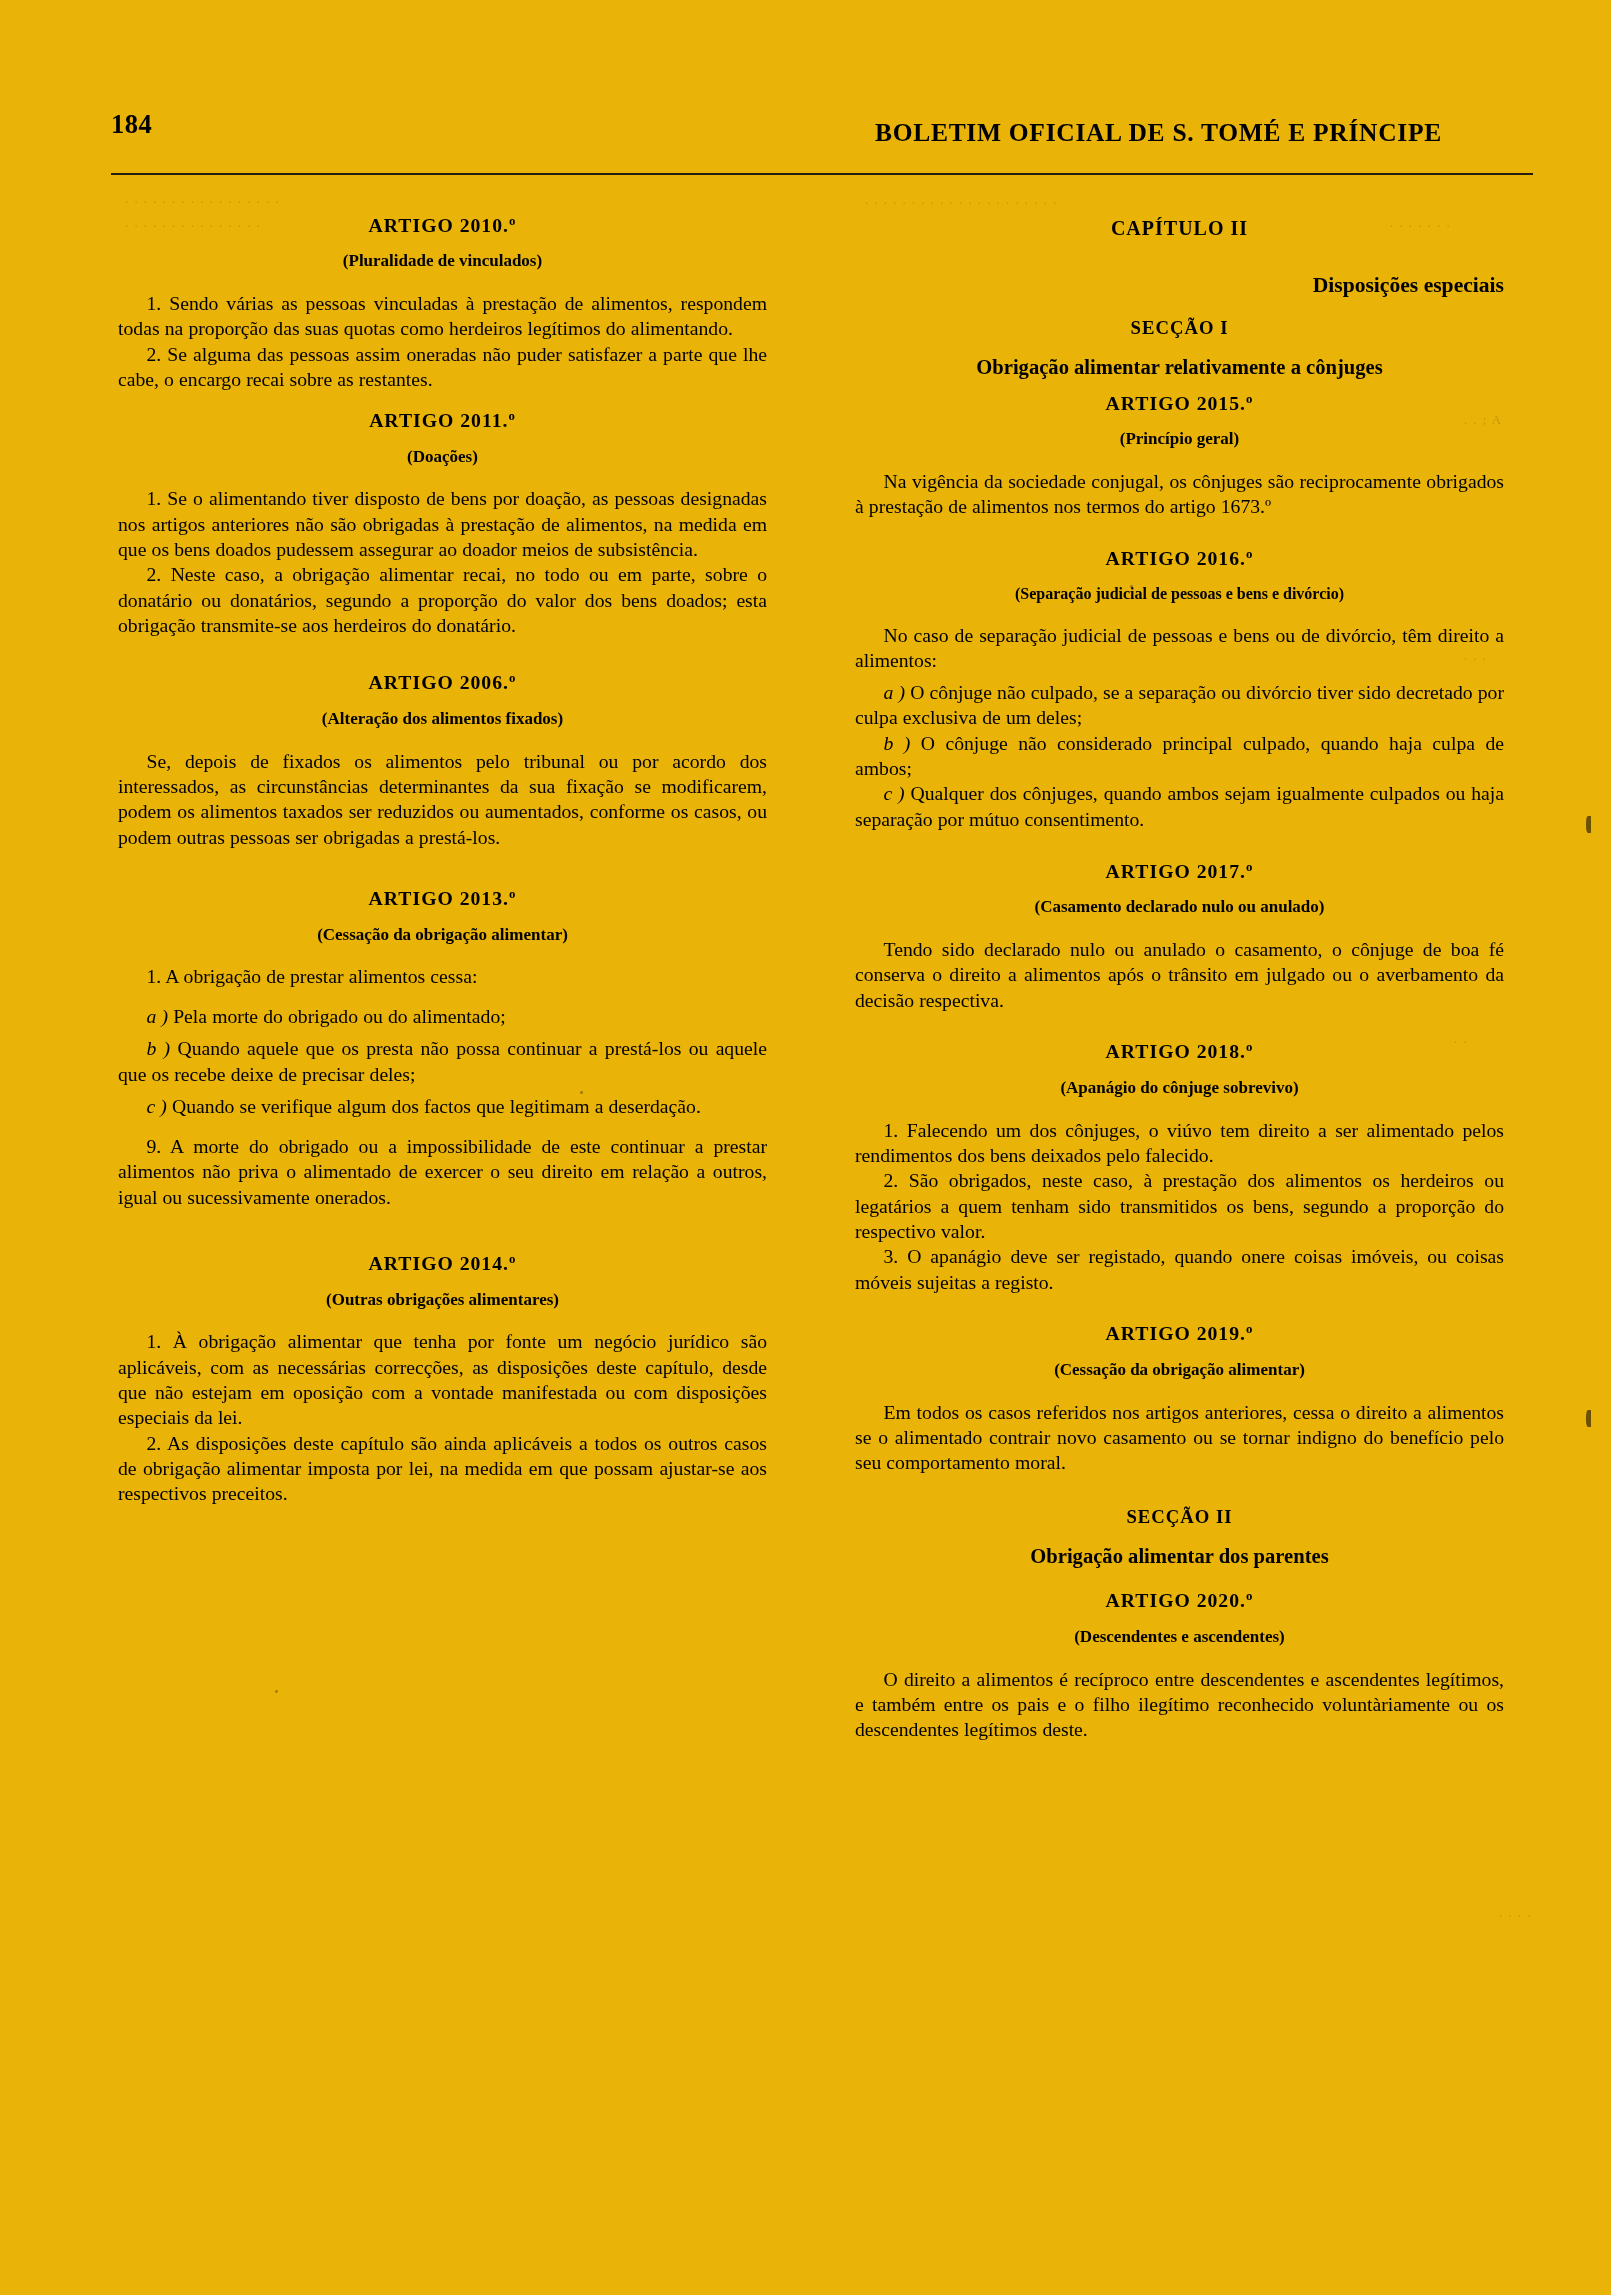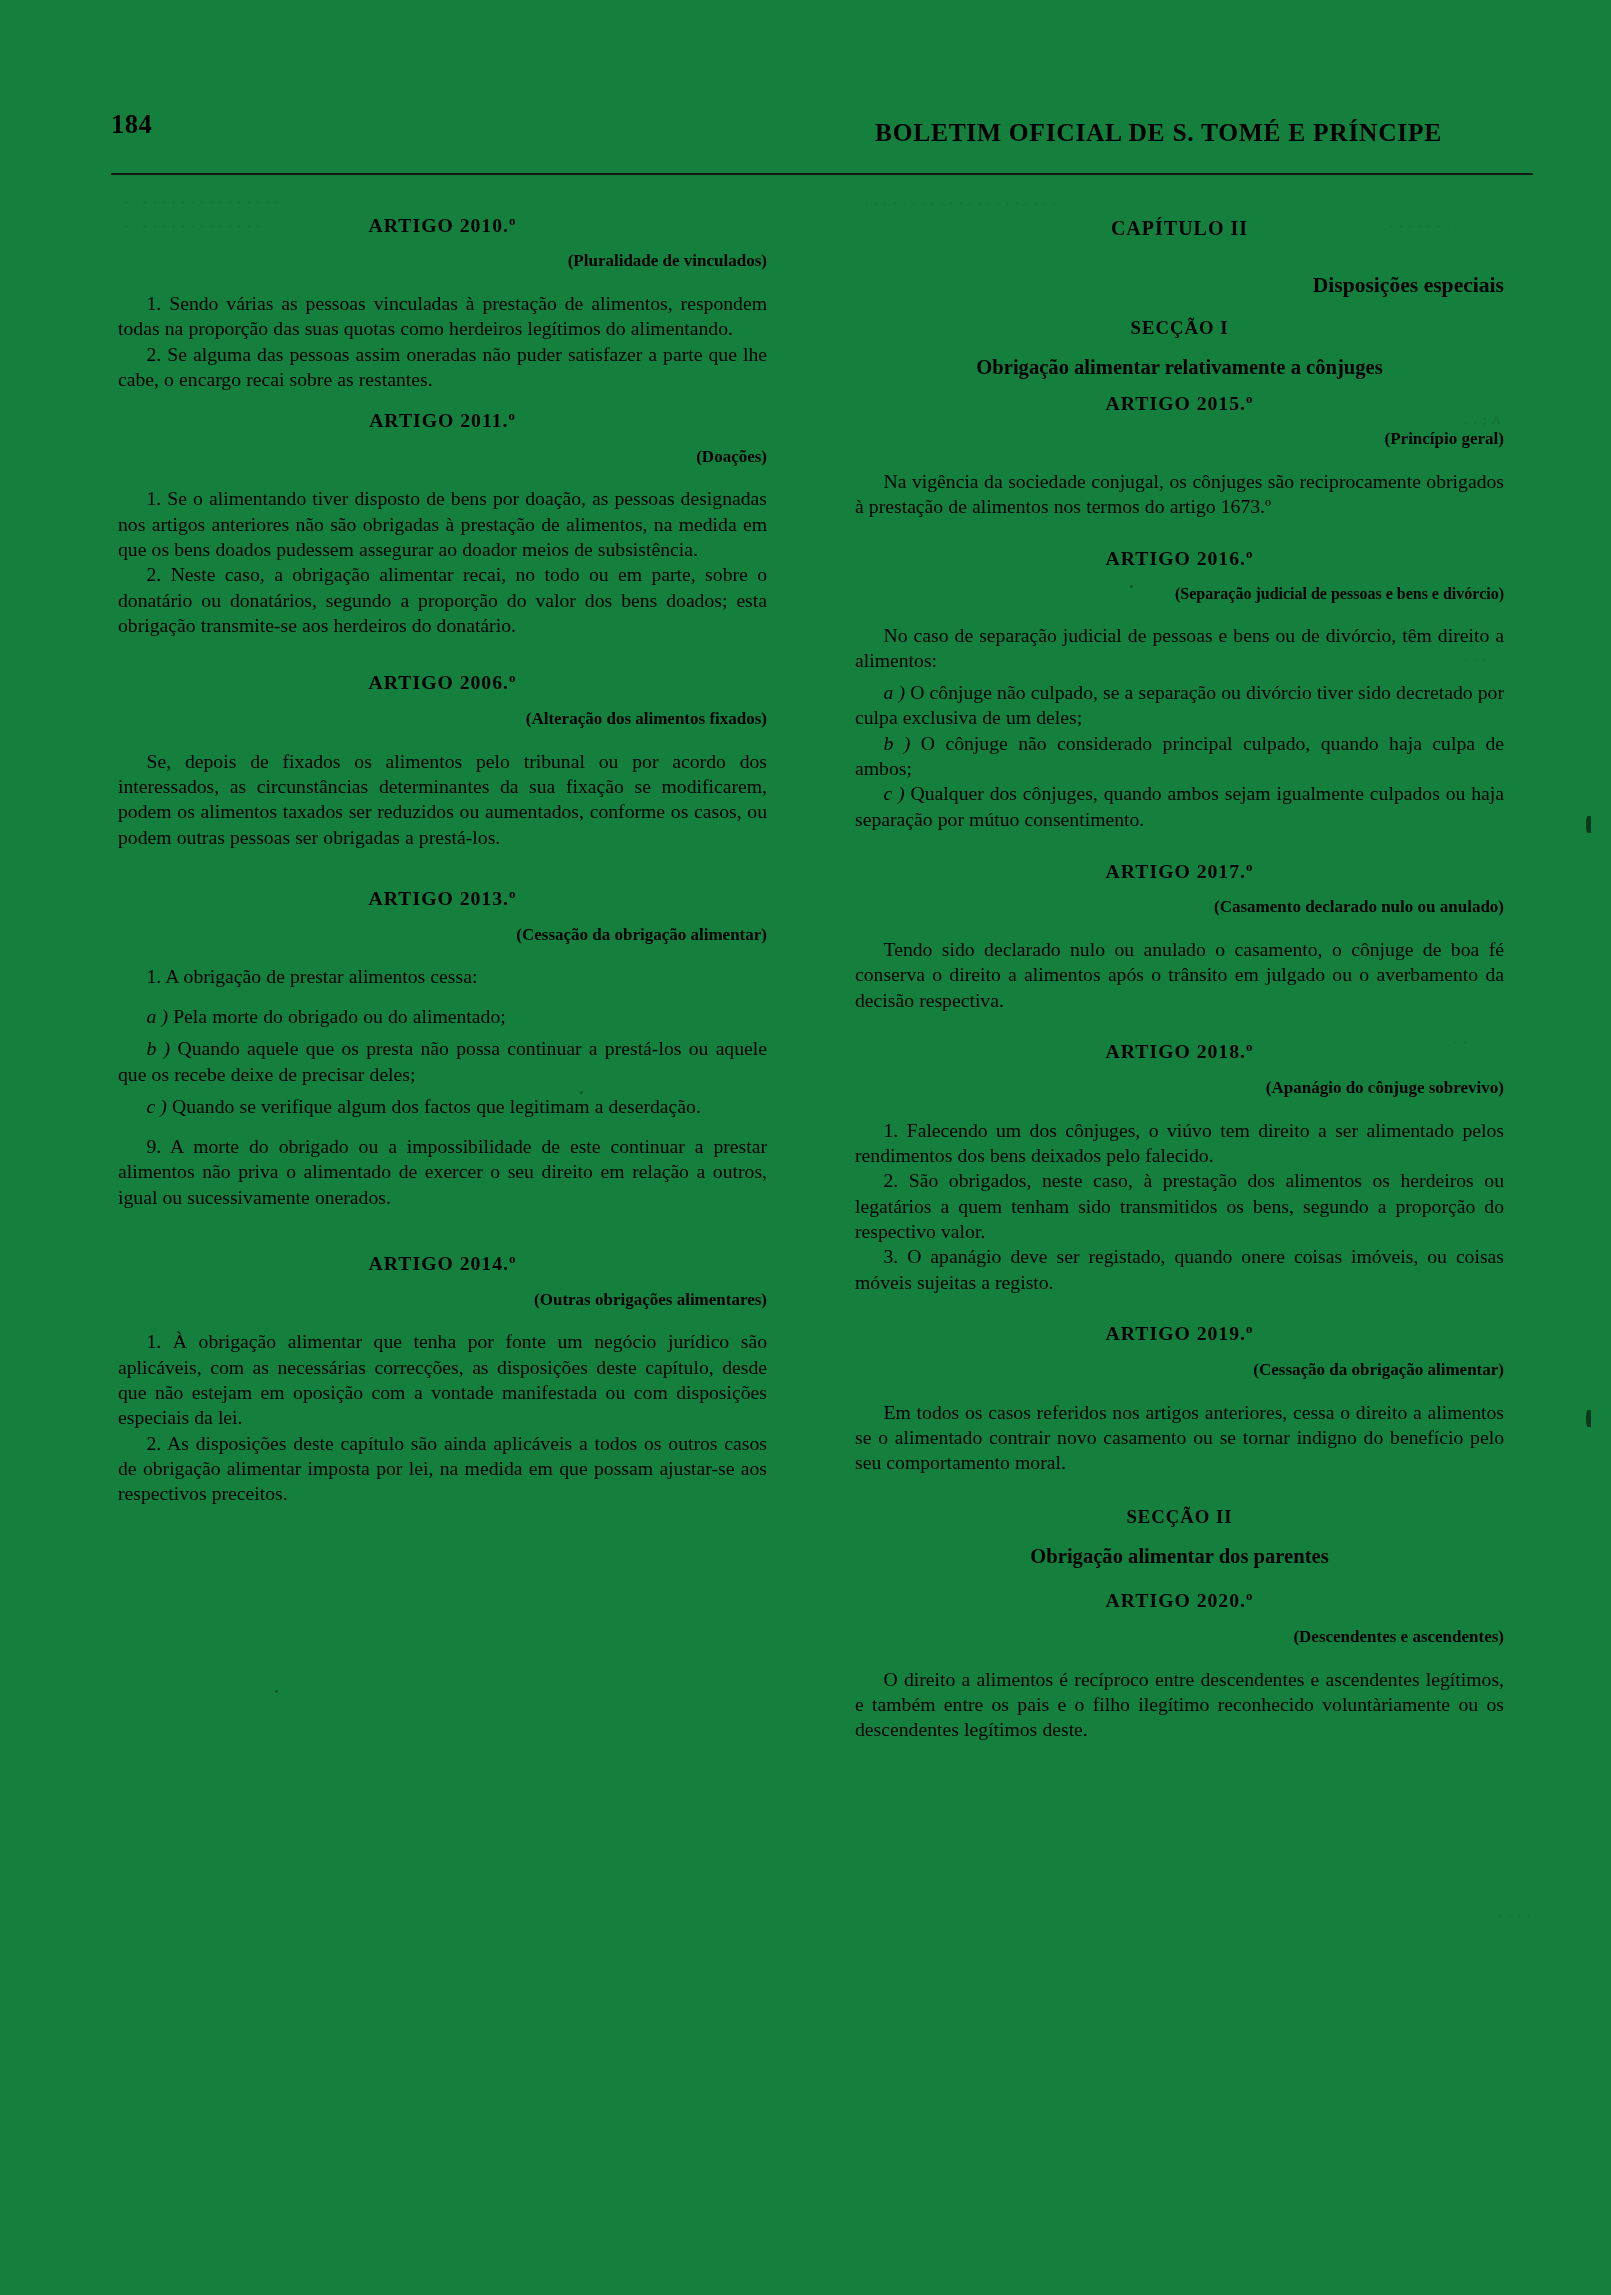--- a/index.html
+++ b/index.html
@@ -4,21 +4,21 @@
 <style>
   html, body {
     margin: 0;
     padding: 0;
     background: #ffffff;
   }
   .page {
     position: relative;
     width: 1612px;
     height: 2295px;
-    background: #15803d;
+    background: #eab308;
     font-family: "Liberation Serif", "DejaVu Serif", serif;
     color: #000000;
     overflow: hidden;
   }
 
   
   .masthead {
     position: absolute;
     left: 0; right: 0;
     top: 103px;
@@ -76,21 +76,21 @@
     font-size: 19.7px;
     letter-spacing: 1px;
     margin: 0;
     padding: 16.7px 0 0 0;
     font-family: "Liberation Serif", serif;
     white-space: nowrap;
   }
   .art-head .ord { font-size: 12.8px; vertical-align: 6.9px; }
 
   .art-sub {
-    text-align: right;
+    text-align: center;
     font-size: 17px;
     font-weight: 700;
     margin: 0;
     padding: 14.7px 0 0 0;
     font-family: "Liberation Serif", serif;
   }
 
   .chap-head {
     text-align: center;
     font-size: 20px;

